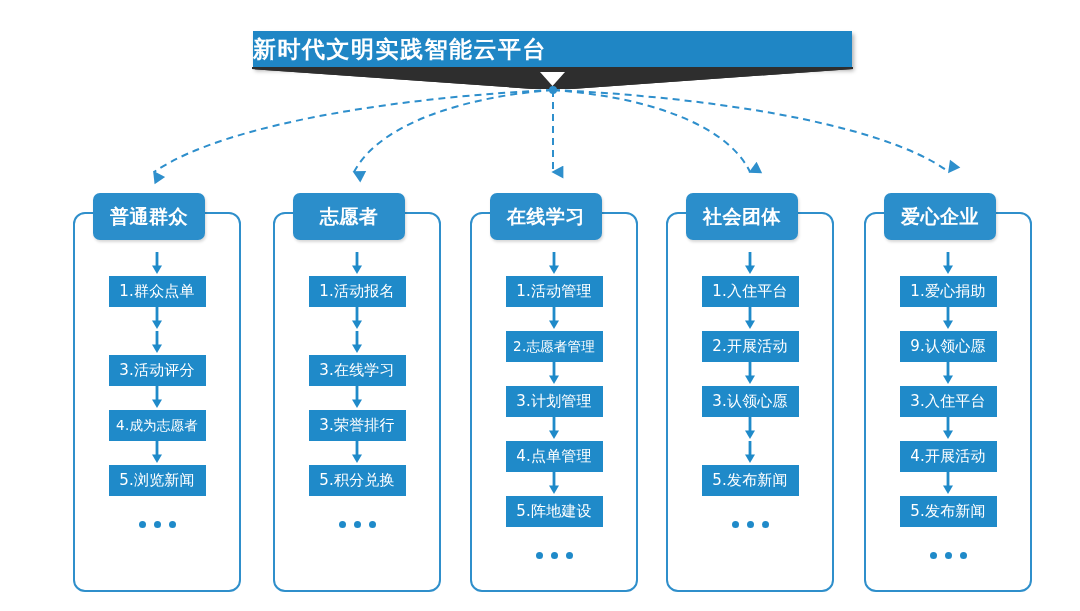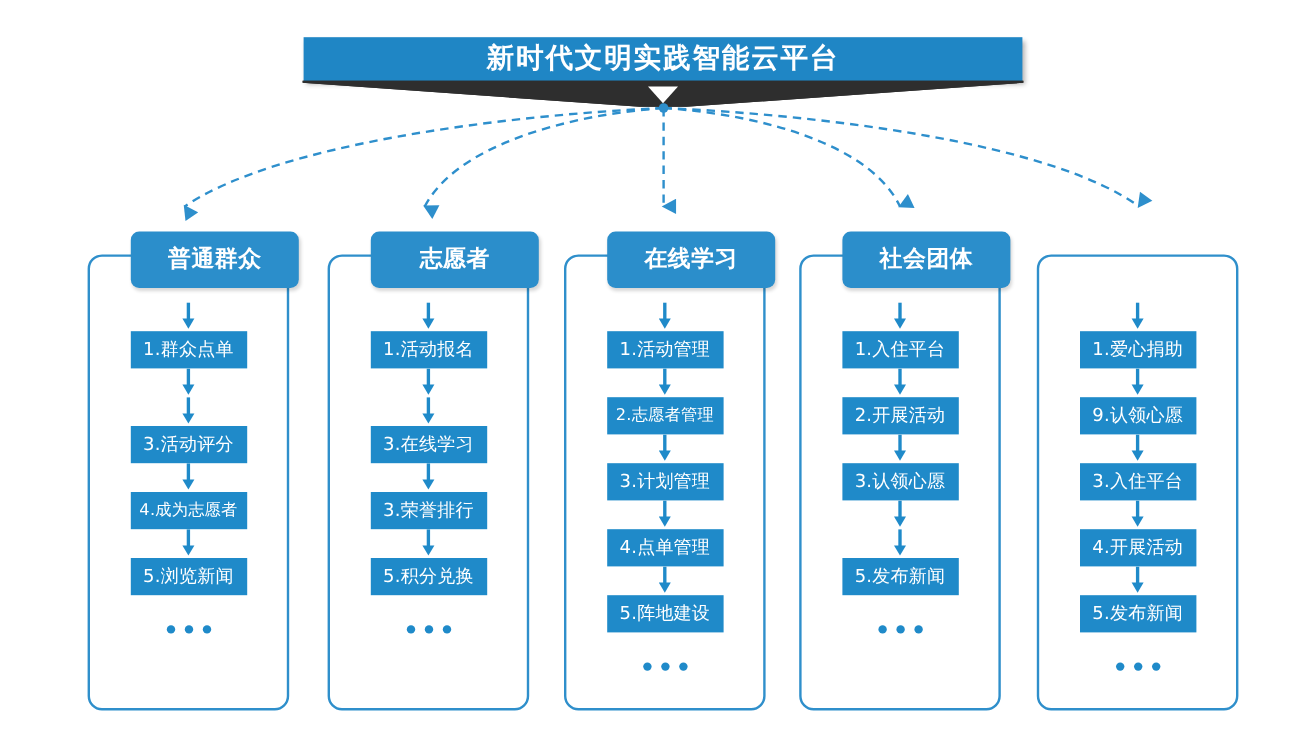--- a/index.html
+++ b/index.html
@@ -31,21 +31,21 @@
   }
   #title-bar {
     position: absolute;
     left: 0; top: 0;
     width: 599px;
     height: 37px;
     background: #1f86c5;
     box-shadow: 2px 3px 4px rgba(0,0,0,0.30);
     display: flex;
     align-items: center;
-    justify-content: center;
+    justify-content: flex-start;
   }
   #title-text {
     color: #ffffff;
     font-size: 23px;
     font-weight: bold;
     letter-spacing: 1.5px;
     line-height: 1;
     white-space: nowrap;
   }
   #banner-shadow {
@@ -79,29 +79,28 @@
     height: 380px;
     border: 2px solid #2f8fcb;
     border-radius: 12px;
     box-sizing: border-box;
     background: #ffffff;
   }
   .col-header {
     position: absolute;
     left: 20px;
     top: -19px;
-    width: 140px;
+    width: 112px;
     height: 47px;
     background: #2b8ecb;
     border-radius: 7px;
     display: flex;
     align-items: center;
     justify-content: center;
     box-shadow: 1px 2px 3px rgba(0,0,0,0.16);
-    margin-left: 16px;
   }
   .col-header-text {
     color: #ffffff;
     font-size: 19px;
     font-weight: bold;
     letter-spacing: 0.5px;
     line-height: 1;
     white-space: nowrap;
   }
 
@@ -460,16 +459,19 @@
           </div>
           <div class="item-box">
             <span class="item-text">5.发布新闻</span>
           </div>
           <div class="ellipsis">
             <span class="dot"></span>
             <span class="dot"></span>
             <span class="dot"></span>
           </div>
         </div>
+        <div class="col-header">
+          <span class="col-header-text">爱心企业</span>
+        </div>
       </div>
     </div>
 
 </div>
 
 </body></html>

